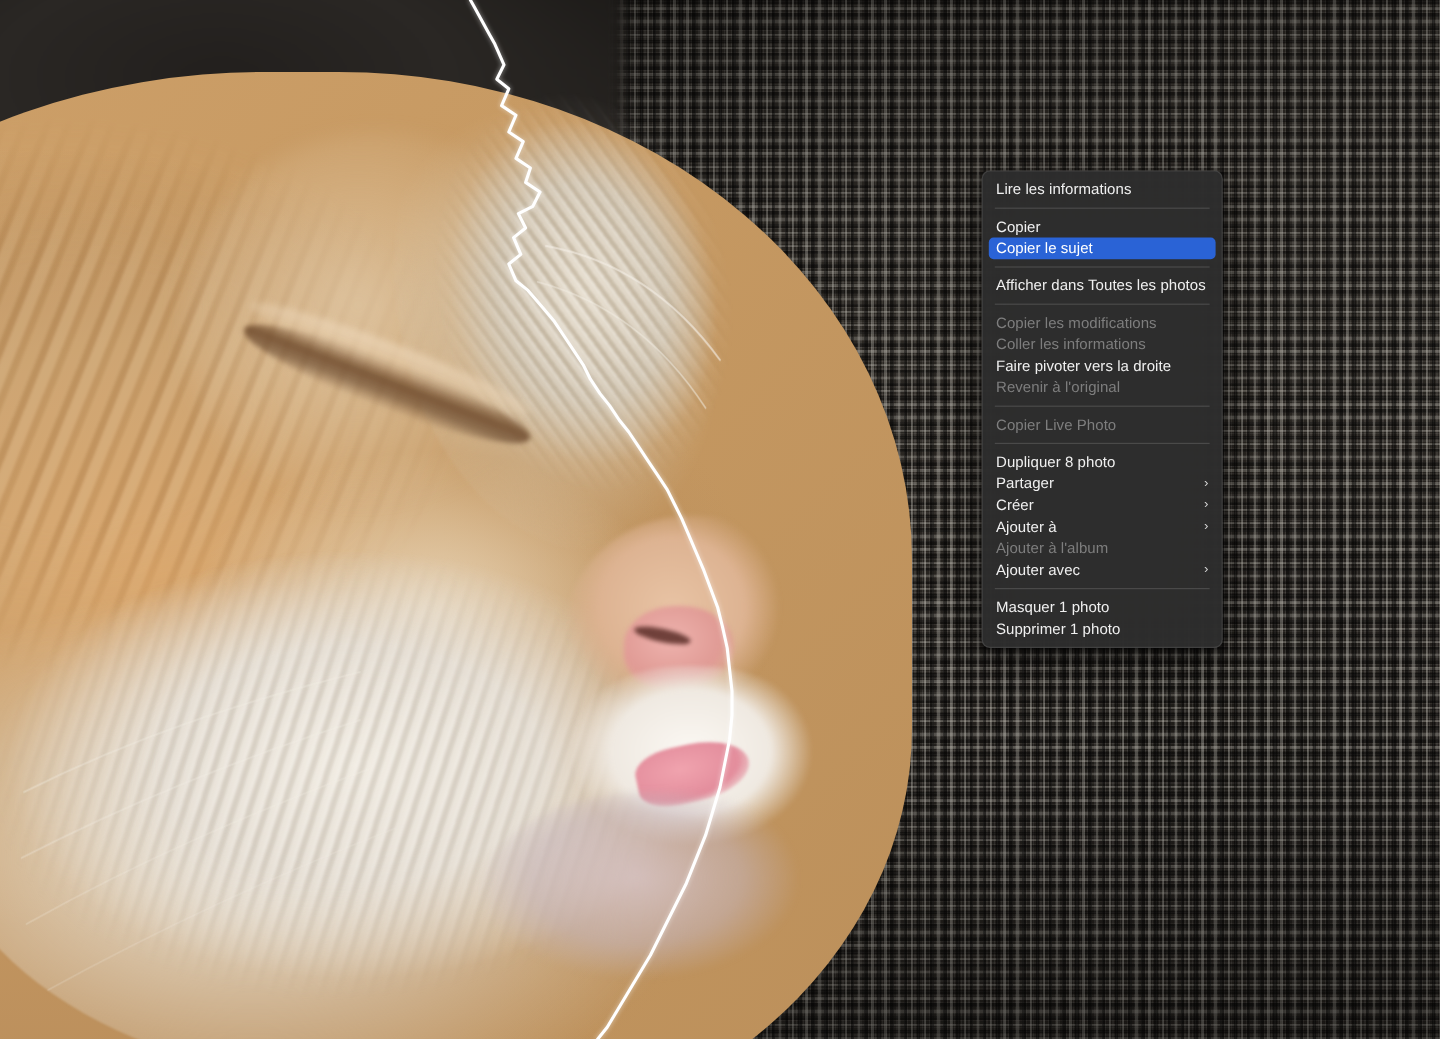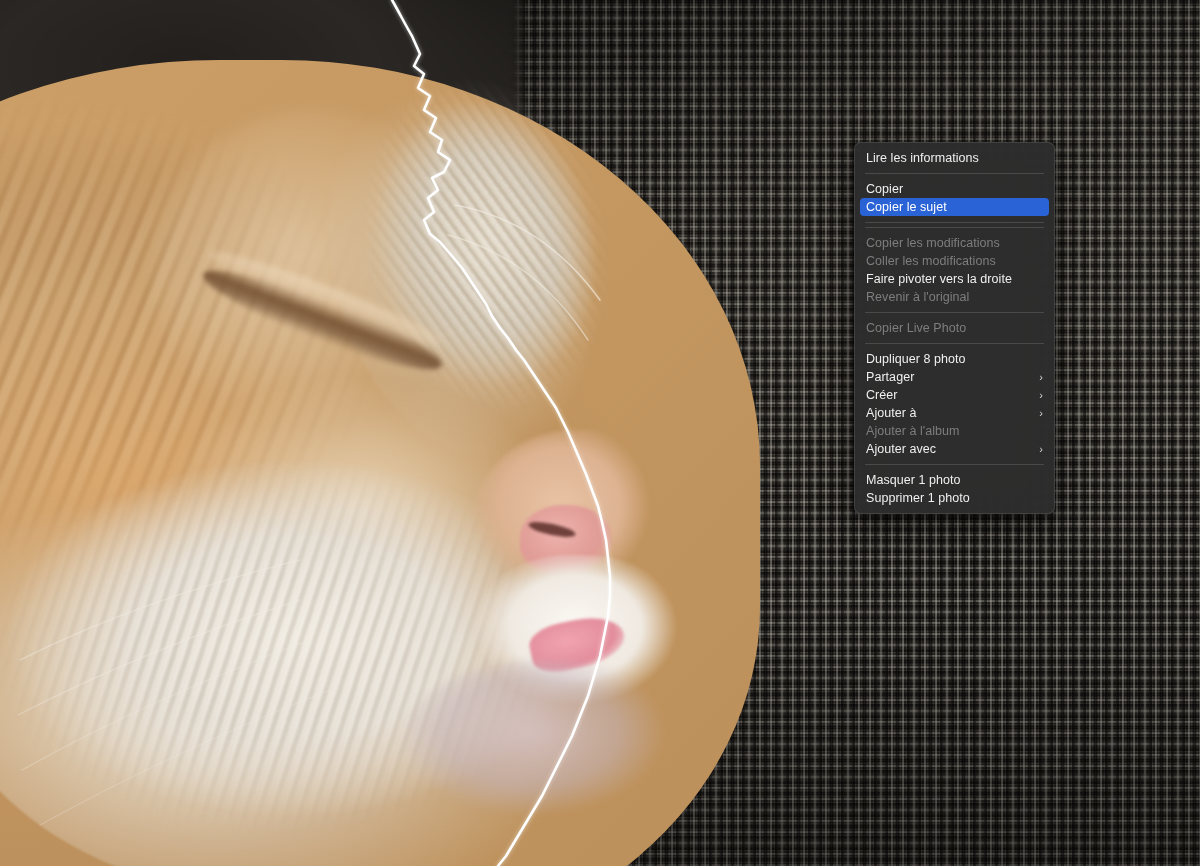--- a/index.html
+++ b/index.html
@@ -172,21 +172,21 @@
   }
   
   .whiskers { position:absolute; left:0; top:0; width:1200px; height:866px; }
 
   
   .subject-outline { position:absolute; left:0; top:0; width:1200px; height:866px; }
 
   
   #context-menu {
     position:absolute;
-    left:854px; top:142px; width:201px;
+    left:818px; top:142px; width:201px;
     background:rgba(45,45,45,.96);
     border:1px solid rgba(120,120,120,.28);
     border-radius:7px;
     padding:4px 0 4px 0;
     box-shadow:0 10px 34px rgba(0,0,0,.55), 0 2px 8px rgba(0,0,0,.45);
     backdrop-filter:blur(22px);
     -webkit-backdrop-filter:blur(22px);
     font-size:12.5px;
     color:#f2f2f2;
     user-select:none;
@@ -282,27 +282,32 @@
     <div class="menu-sep"></div>
     <div class="menu-group">
       <div class="menu-item enabled">
         <span class="menu-label">Copier</span>
       </div>
       <div class="menu-item enabled selected">
         <span class="menu-label">Copier le sujet</span>
       </div>
     </div>
     <div class="menu-sep"></div>
+    <div class="menu-group">
+      <div class="menu-item enabled">
+        <span class="menu-label">Afficher dans Toutes les photos</span>
+      </div>
+    </div>
     <div class="menu-sep"></div>
     <div class="menu-group">
       <div class="menu-item disabled">
         <span class="menu-label">Copier les modifications</span>
       </div>
       <div class="menu-item disabled">
-        <span class="menu-label">Coller les modifications</span>
+        <span class="menu-label">Coller les informations</span>
       </div>
       <div class="menu-item enabled">
         <span class="menu-label">Faire pivoter vers la droite</span>
       </div>
       <div class="menu-item disabled">
         <span class="menu-label">Revenir à l'original</span>
       </div>
     </div>
     <div class="menu-sep"></div>
     <div class="menu-group">

